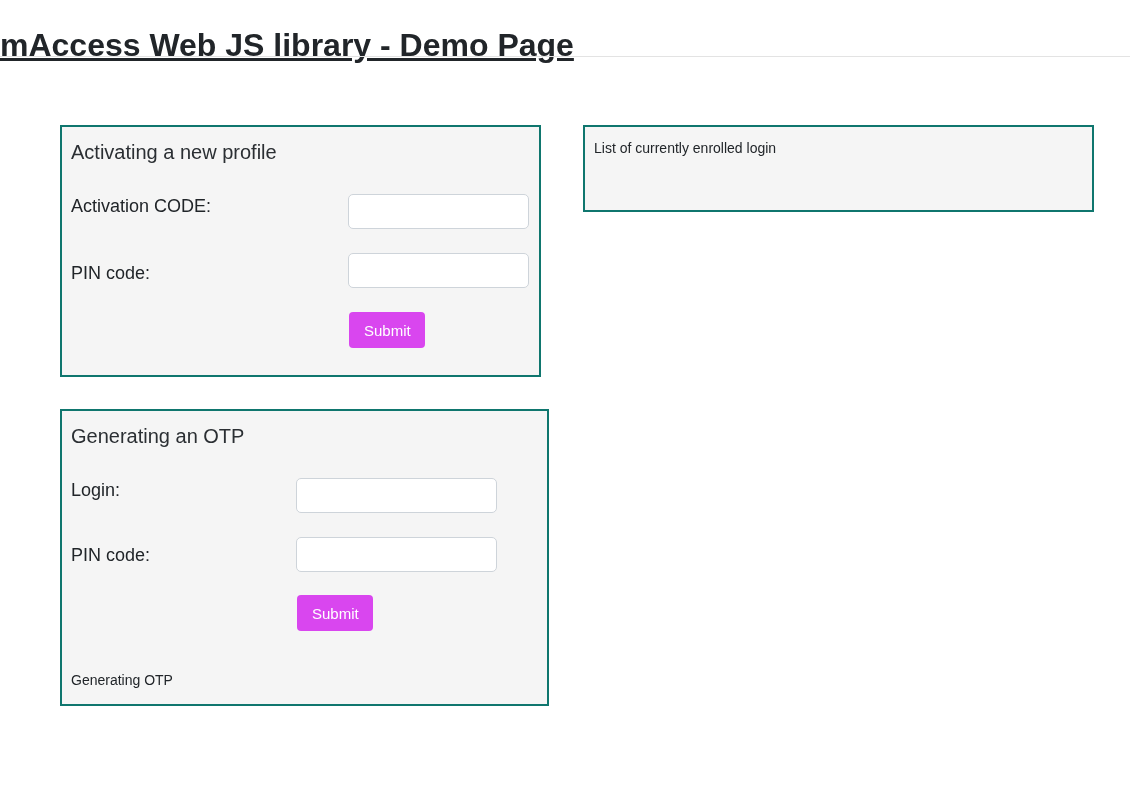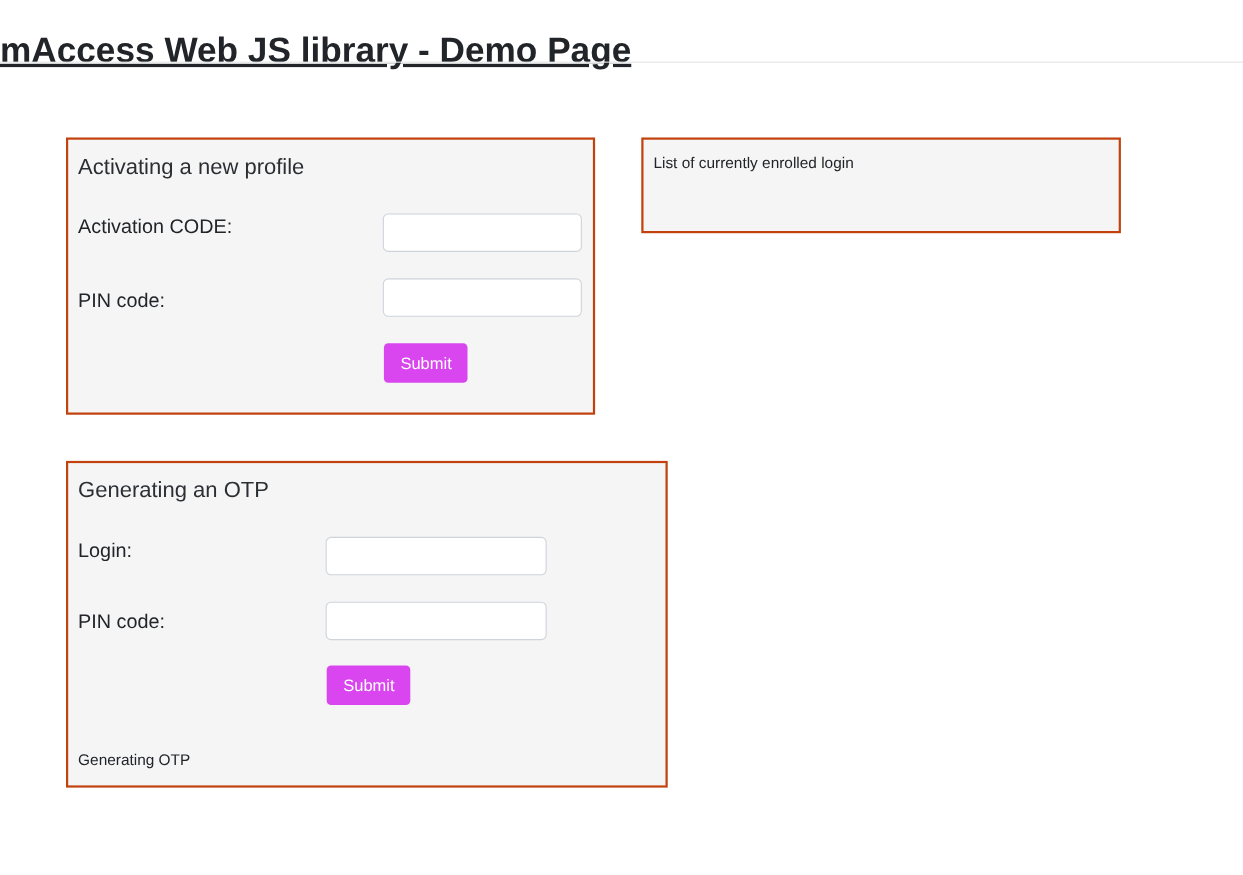--- a/index.html
+++ b/index.html
@@ -29,26 +29,26 @@
     position: absolute;
     left: 0;
     top: 56px;
     width: 1130px;
     height: 0;
     border-top: 1px solid #e3e3e3;
   }
   .panel {
     position: absolute;
     background: #f5f5f5;
-    border: 2px solid #c2410c;
+    border: 2px solid #0f766e;
     box-sizing: border-box;
   }
   #activation-panel { left: 60px; top: 125px; width: 481px; height: 252px; }
-  #enrolled-panel   { left: 583px; top: 125px; width: 436px; height: 87px; padding-left: 19px; }
-  #otp-panel        { left: 60px; top: 419px; width: 547px; height: 297px; }
+  #enrolled-panel   { left: 583px; top: 125px; width: 511px; height: 87px; padding-left: 19px; }
+  #otp-panel        { left: 60px; top: 409px; width: 489px; height: 297px; }
   .panel-heading {
     position: absolute;
     left: 9px;
     top: 14px;
     font-size: 20px;
     font-weight: 500;
     color: #2b2f33;
     white-space: nowrap;
   }
   .field-label {

